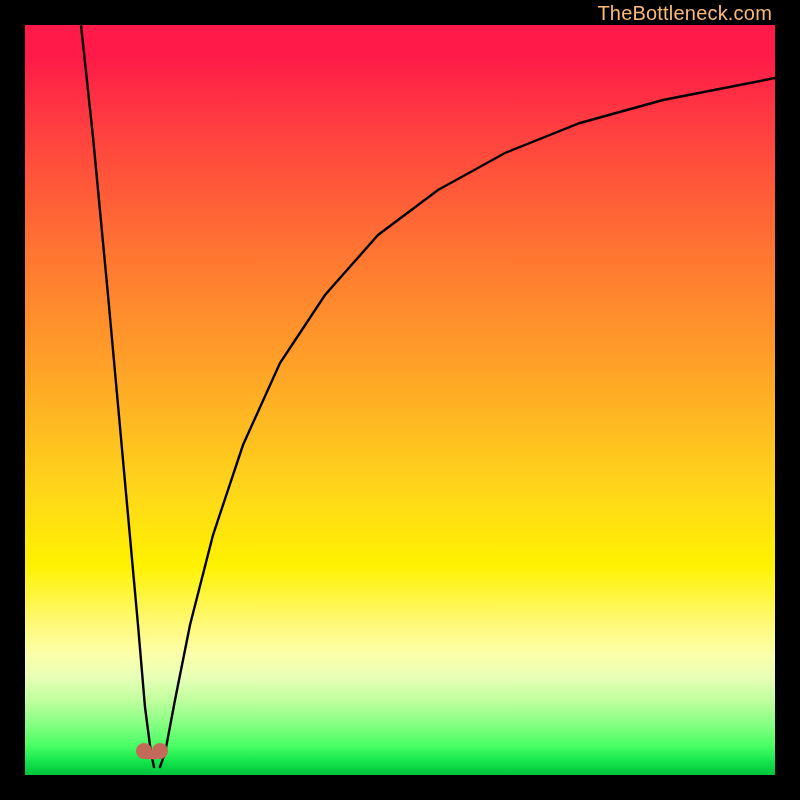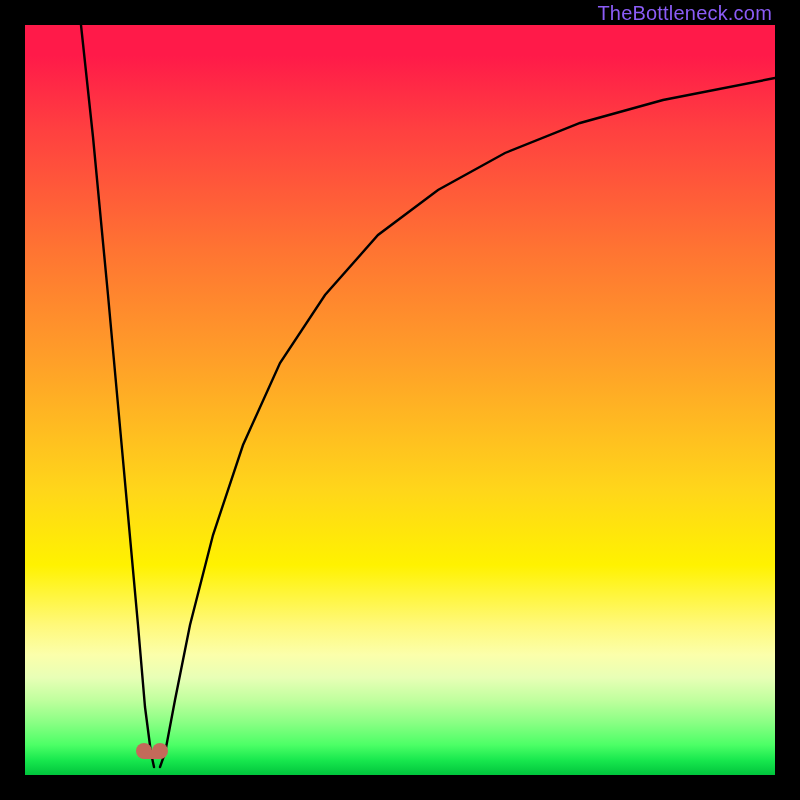--- a/index.html
+++ b/index.html
@@ -41,21 +41,21 @@
       #8aff84 93%,
       #4cff66 96%,
       #18e84e 98%,
       #00c43c 100%
     );
   }
   .attribution {
     position: absolute;
     top: 2px;
     right: 28px;
-    color: #8b5cf6;
+    color: #fdba74;
     font-size: 20px;
     letter-spacing: 0.2px;
     font-weight: 500;
   }
   svg.curve {
     position: absolute;
     left: 0;
     top: 0;
     width: 750px;
     height: 750px;

